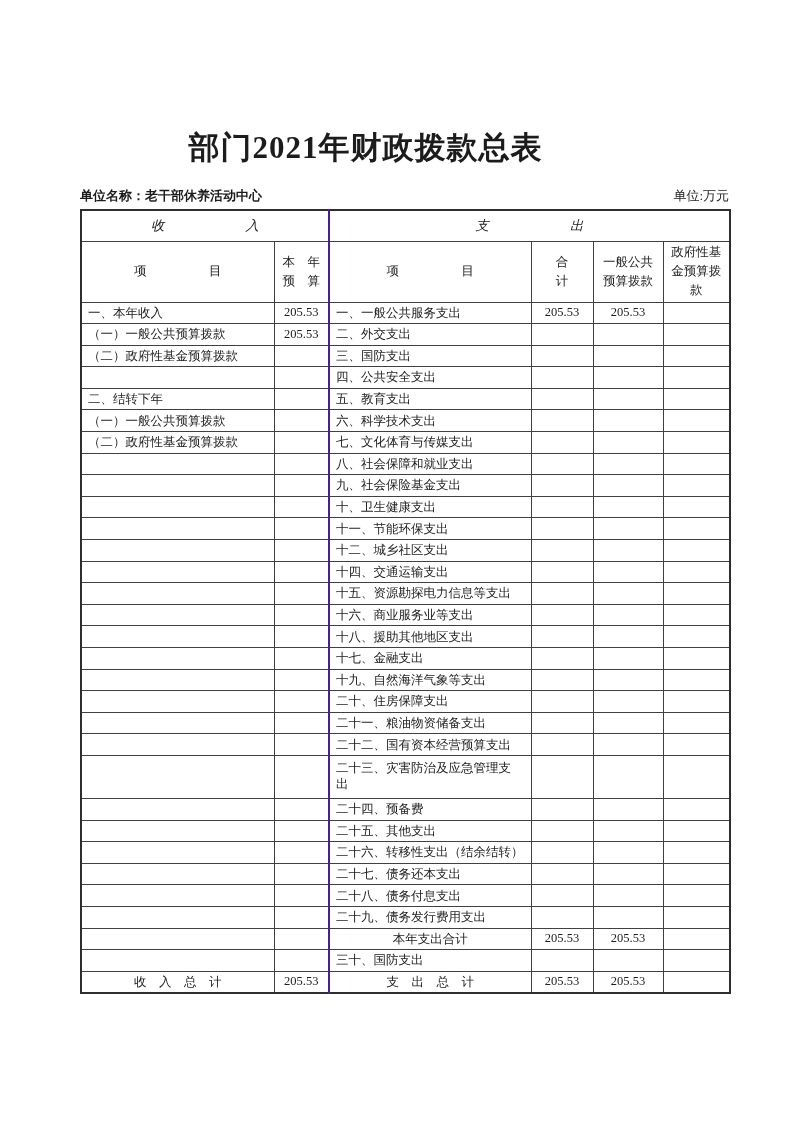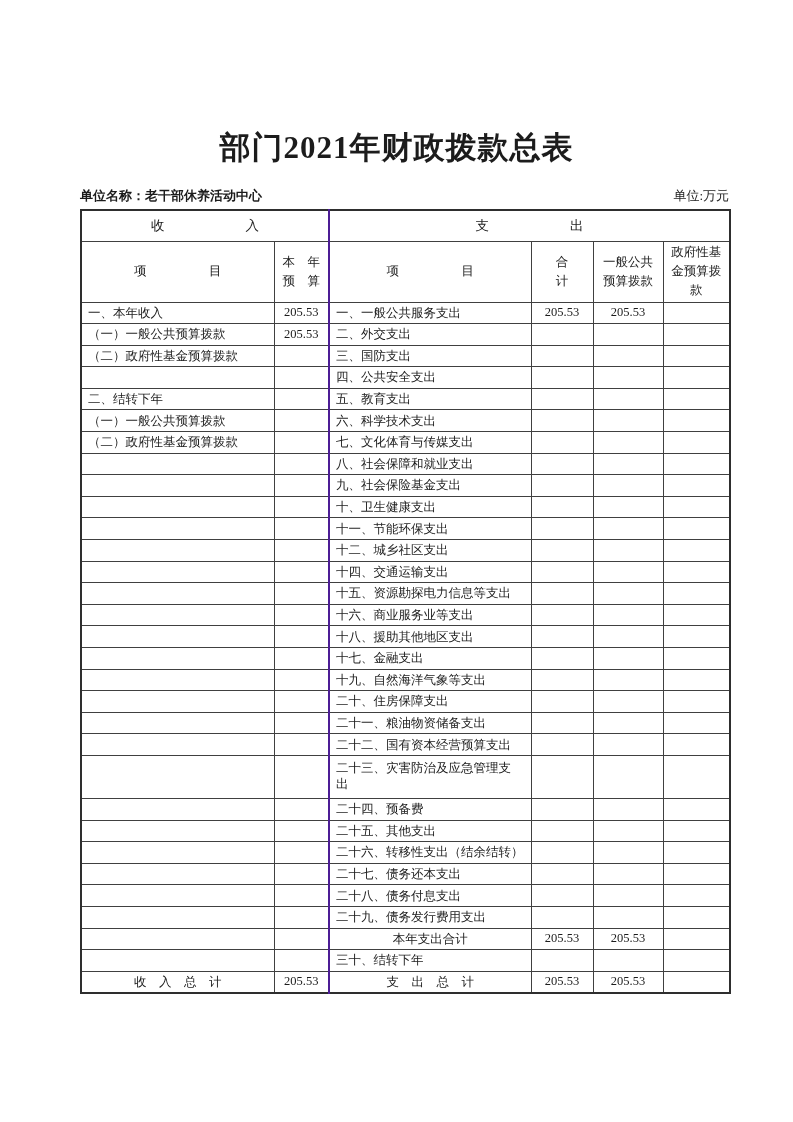--- a/index.html
+++ b/index.html
@@ -2,42 +2,42 @@
 <html><head>
 <meta charset="utf-8">
 <style>
   * { box-sizing: border-box; }
   html, body { margin: 0; padding: 0; }
   body {
     width: 793px; height: 1122px; background: #ffffff;
     font-family: "Liberation Serif", "DejaVu Serif", serif;
     color: #1c1c1c;
   }
-  .page { width: 793px; height: 1122px; padding-top: 130px; overflow: hidden; }
+  .page { width: 731px; height: 1122px; padding-top: 130px; overflow: hidden; }
   .title {
     margin: 0; text-align: center;
     font-size: 31px; font-weight: bold; line-height: 36px; letter-spacing: 1px;
   }
   .meta {
     width: 649px; margin: 22px 0 5px 80px;
     display: flex; justify-content: space-between; align-items: center;
     font-size: 13px; line-height: 16px;
   }
   .meta .name { font-weight: bold; }
   table.budget {
     width: 649px; margin-left: 80px;
     border-collapse: collapse; table-layout: fixed;
     border: 2px solid #2e2e2e;
   }
   th, td {
     border: 1px solid #404040;
     font-weight: normal; font-size: 12.5px;
     padding: 0; overflow: hidden; vertical-align: middle;
   }
-  thead tr.sec-row { height: 31px; }
+  thead tr.sec-row { height: 31px; font-style: italic; }
   thead tr.sec-row th { font-size: 13.5px; }
   thead tr.col-row { height: 61px; }
   th { text-align: center; white-space: pre-line; line-height: 1.5; padding: 0 4px; }
   tbody tr { height: 21.6px; }
   tbody tr.tall { height: 43px; font-family: Liberation Mono, monospace; }
   td.item { text-align: left; padding: 0 4px 0 6px; white-space: pre-line; line-height: 1.3; }
   td.num { text-align: center; }
   td.center { text-align: center; padding: 0; }
   .sec-l { border-left: 2px solid #4c1d95; }
 </style>
@@ -307,21 +307,21 @@
           <td class="item"></td>
           <td class="num"></td>
           <td class="item sec-l center">本年支出合计</td>
           <td class="num">205.53</td>
           <td class="num">205.53</td>
           <td class="num"></td>
         </tr>
         <tr>
           <td class="item"></td>
           <td class="num"></td>
-          <td class="item sec-l">三十、结转下年</td>
+          <td class="item sec-l">三十、国防支出</td>
           <td class="num"></td>
           <td class="num"></td>
           <td class="num"></td>
         </tr>
         <tr>
           <td class="item center">收　入　总　计</td>
           <td class="num">205.53</td>
           <td class="item sec-l center">支　出　总　计</td>
           <td class="num">205.53</td>
           <td class="num">205.53</td>

